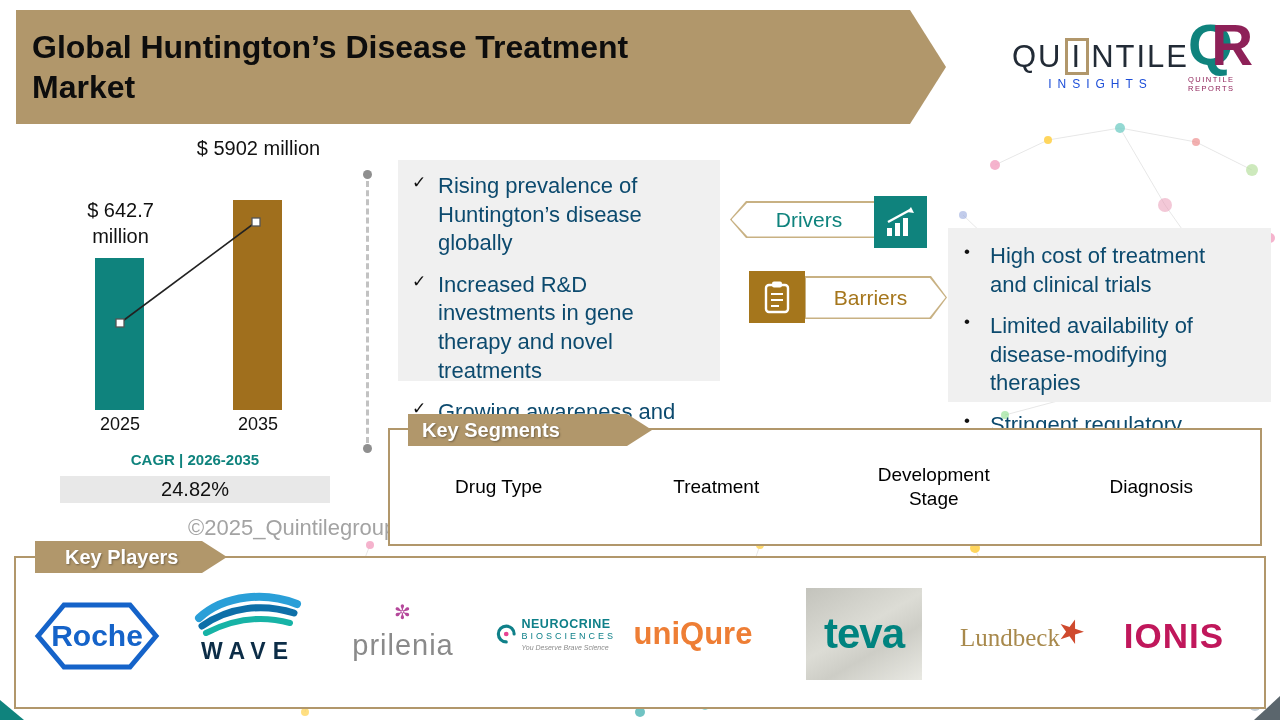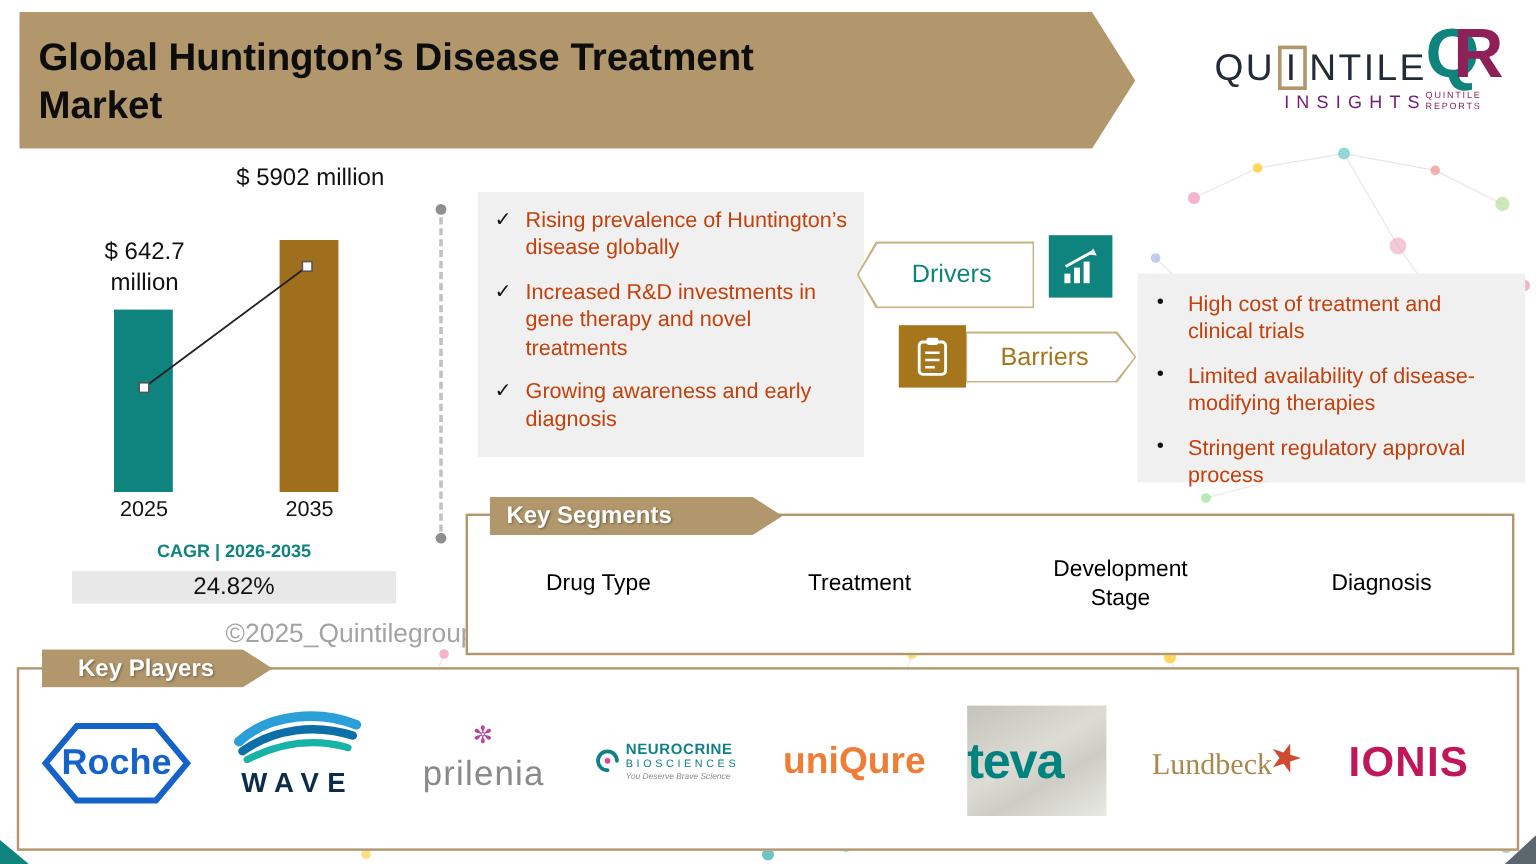--- a/index.html
+++ b/index.html
@@ -12,21 +12,21 @@
 
   
   .header-banner { position:absolute; left:16px; top:10px; width:930px; height:114px; background:#b1976b; z-index:2;
     clip-path:polygon(0 0, calc(100% - 36px) 0, 100% 50%, calc(100% - 36px) 100%, 0 100%);
     display:flex; align-items:center; }
   .header-title { font-size:32px; font-weight:bold; color:#0d0d0d; line-height:1.25; width:680px; padding-left:16px; }
 
   .qi-logo { position:absolute; left:1012px; top:26px; z-index:2; color:#222b36;margin-top:12px; }
   .qi-word { font-size:31px; font-weight:500; letter-spacing:2px; display:flex; align-items:center; }
   .qi-box-i { display:inline-block; border:3px solid #b1976b; padding:0 4px; margin:0 2px; line-height:1; }
-  .qi-sub { font-size:15px; letter-spacing:6px; text-align:right; margin-top:2px; color:#701a75; }
+  .qi-sub { font-size:12px; letter-spacing:6px; text-align:center; margin-top:2px; color:#1d4ed8; }
 
   .qr-logo { position:absolute; left:1188px; top:16px; z-index:2; width:86px; text-align:left; }
   .qr-letters { font-size:58px; font-weight:bold; line-height:1; }
   .qr-q { color:#0f837d; }
   .qr-r { color:#8e2158; margin-left:-22px; }
   .qr-sub { font-size:7.5px; letter-spacing:1.5px; color:#8e2158; margin-top:1px; }
 
   
   .bar { position:absolute; z-index:2; }
   .bar-2025 { left:95px; top:258px; width:49px; height:152px; background:#0f837d; }
@@ -50,30 +50,30 @@
   .dot-top { left:363px; top:170px; }
   .dot-bottom { left:363px; top:444px; }
 
   
   .gray-panel { position:absolute; background:#f0f0f0; z-index:2; }
   .drivers-panel { left:398px; top:160px; width:322px; height:221px; padding:12px 10px 10px 14px; }
   .barriers-panel { left:948px; top:228px; width:323px; height:174px; padding:14px 10px 10px 16px; }
   .panel-item { display:flex; margin-bottom:13px; }
   .panel-item:last-child { margin-bottom:0; }
   .marker-col { width:26px; flex:0 0 26px; font-size:17px; color:#111; }
-  .item-text { font-size:18px; color:#c2410c; line-height:1.3; max-width:268px; }
+  .item-text { font-size:22px; color:#0c4a6e; line-height:1.3; max-width:268px; }
   .barriers-panel .item-text { max-width:254px; }
 
   
   .ribbon { position:absolute; z-index:2; }
   .ribbon .shape-outer { position:absolute; inset:0; background:#c8b183; }
   .ribbon .shape-inner { position:absolute; inset:1.5px; background:#fff; }
   .ribbon .ribbon-label { position:absolute; inset:0; display:flex; align-items:center; justify-content:center;
     font-size:21px; z-index:2; }
-  .drivers-ribbon { left:714px; top:201px; width:148px; height:56px; }
+  .drivers-ribbon { left:730px; top:201px; width:148px; height:37px; }
   .drivers-ribbon .shape-outer, .drivers-ribbon .shape-inner { clip-path:polygon(0 50%, 16px 0, 100% 0, 100% 100%, 16px 100%); }
   .drivers-ribbon .ribbon-label { color:#0f837d; padding-left:10px; }
   .barriers-ribbon { left:804px; top:276px; width:143px; height:43px; }
   .barriers-ribbon .shape-outer, .barriers-ribbon .shape-inner { clip-path:polygon(0 0, calc(100% - 16px) 0, 100% 50%, calc(100% - 16px) 100%, 0 100%); }
   .barriers-ribbon .ribbon-label { color:#a5761c; padding-right:10px; }
 
   .icon-square { position:absolute; z-index:3; display:flex; align-items:center; justify-content:center; }
   .drivers-icon { left:874px; top:196px; width:53px; height:52px; background:#0f837d; }
   .barriers-icon { left:749px; top:271px; width:56px; height:52px; background:#a5761c; }
 
@@ -99,25 +99,25 @@
   .wave-word { font-size:23px; font-weight:bold; letter-spacing:7px; color:#0c2d47; margin-top:-2px; }
   .prilenia-logo { left:340px; top:602px; width:126px; height:66px; }
   .prilenia-word { position:absolute; left:0; bottom:6px; width:100%; text-align:center;
     font-size:29px; color:#8a8a8a; letter-spacing:1px; }
   .prilenia-flower { position:absolute; left:54px; top:-2px; color:#b5489b; font-size:20px; }
   .neurocrine-logo { left:496px; top:608px; width:120px; height:52px; display:flex; align-items:center; }
   .neuro-texts { margin-left:5px; }
   .neuro-line1 { font-size:12.5px; font-weight:bold; color:#0f8089; letter-spacing:.5px; }
   .neuro-line2 { font-size:9px; color:#0f8089; letter-spacing:3px; }
   .neuro-tagline { font-size:7px; color:#8b8b8b; margin-top:3px; font-style:italic; }
-  .uniqure-logo { left:648px; top:616px; width:128px; height:40px; text-align:center;
+  .uniqure-logo { left:629px; top:616px; width:128px; height:40px; text-align:center;
     font-size:31px; font-weight:bold; color:#ee7e35; }
   .teva-logo { left:806px; top:588px; width:116px; height:92px;
     background:linear-gradient(150deg,#c3c3bc 0%,#dcdcd5 45%,#cdcdc6 65%,#e9e9e3 100%);
-    display:flex; align-items:center; }
+    display:flex; align-items:center; justify-content:center; }
   .teva-word { font-size:42px; font-weight:bold; color:#00837f; letter-spacing:-1px; }
   .lundbeck-logo { left:960px; top:610px; width:122px; height:52px; }
   .lundbeck-word { position:absolute; left:0; top:14px; font-family:"Liberation Serif", serif;
     font-size:25px; color:#a8894c; }
   .lundbeck-star { position:absolute; right:-4px; top:2px; color:#cf4a2e; font-size:32px;
     transform:rotate(18deg); }
   .ionis-logo { left:1112px; top:616px; width:124px; height:42px; text-align:center;
     font-size:35px; font-weight:bold; color:#c0175b; letter-spacing:1px; }
 
   

